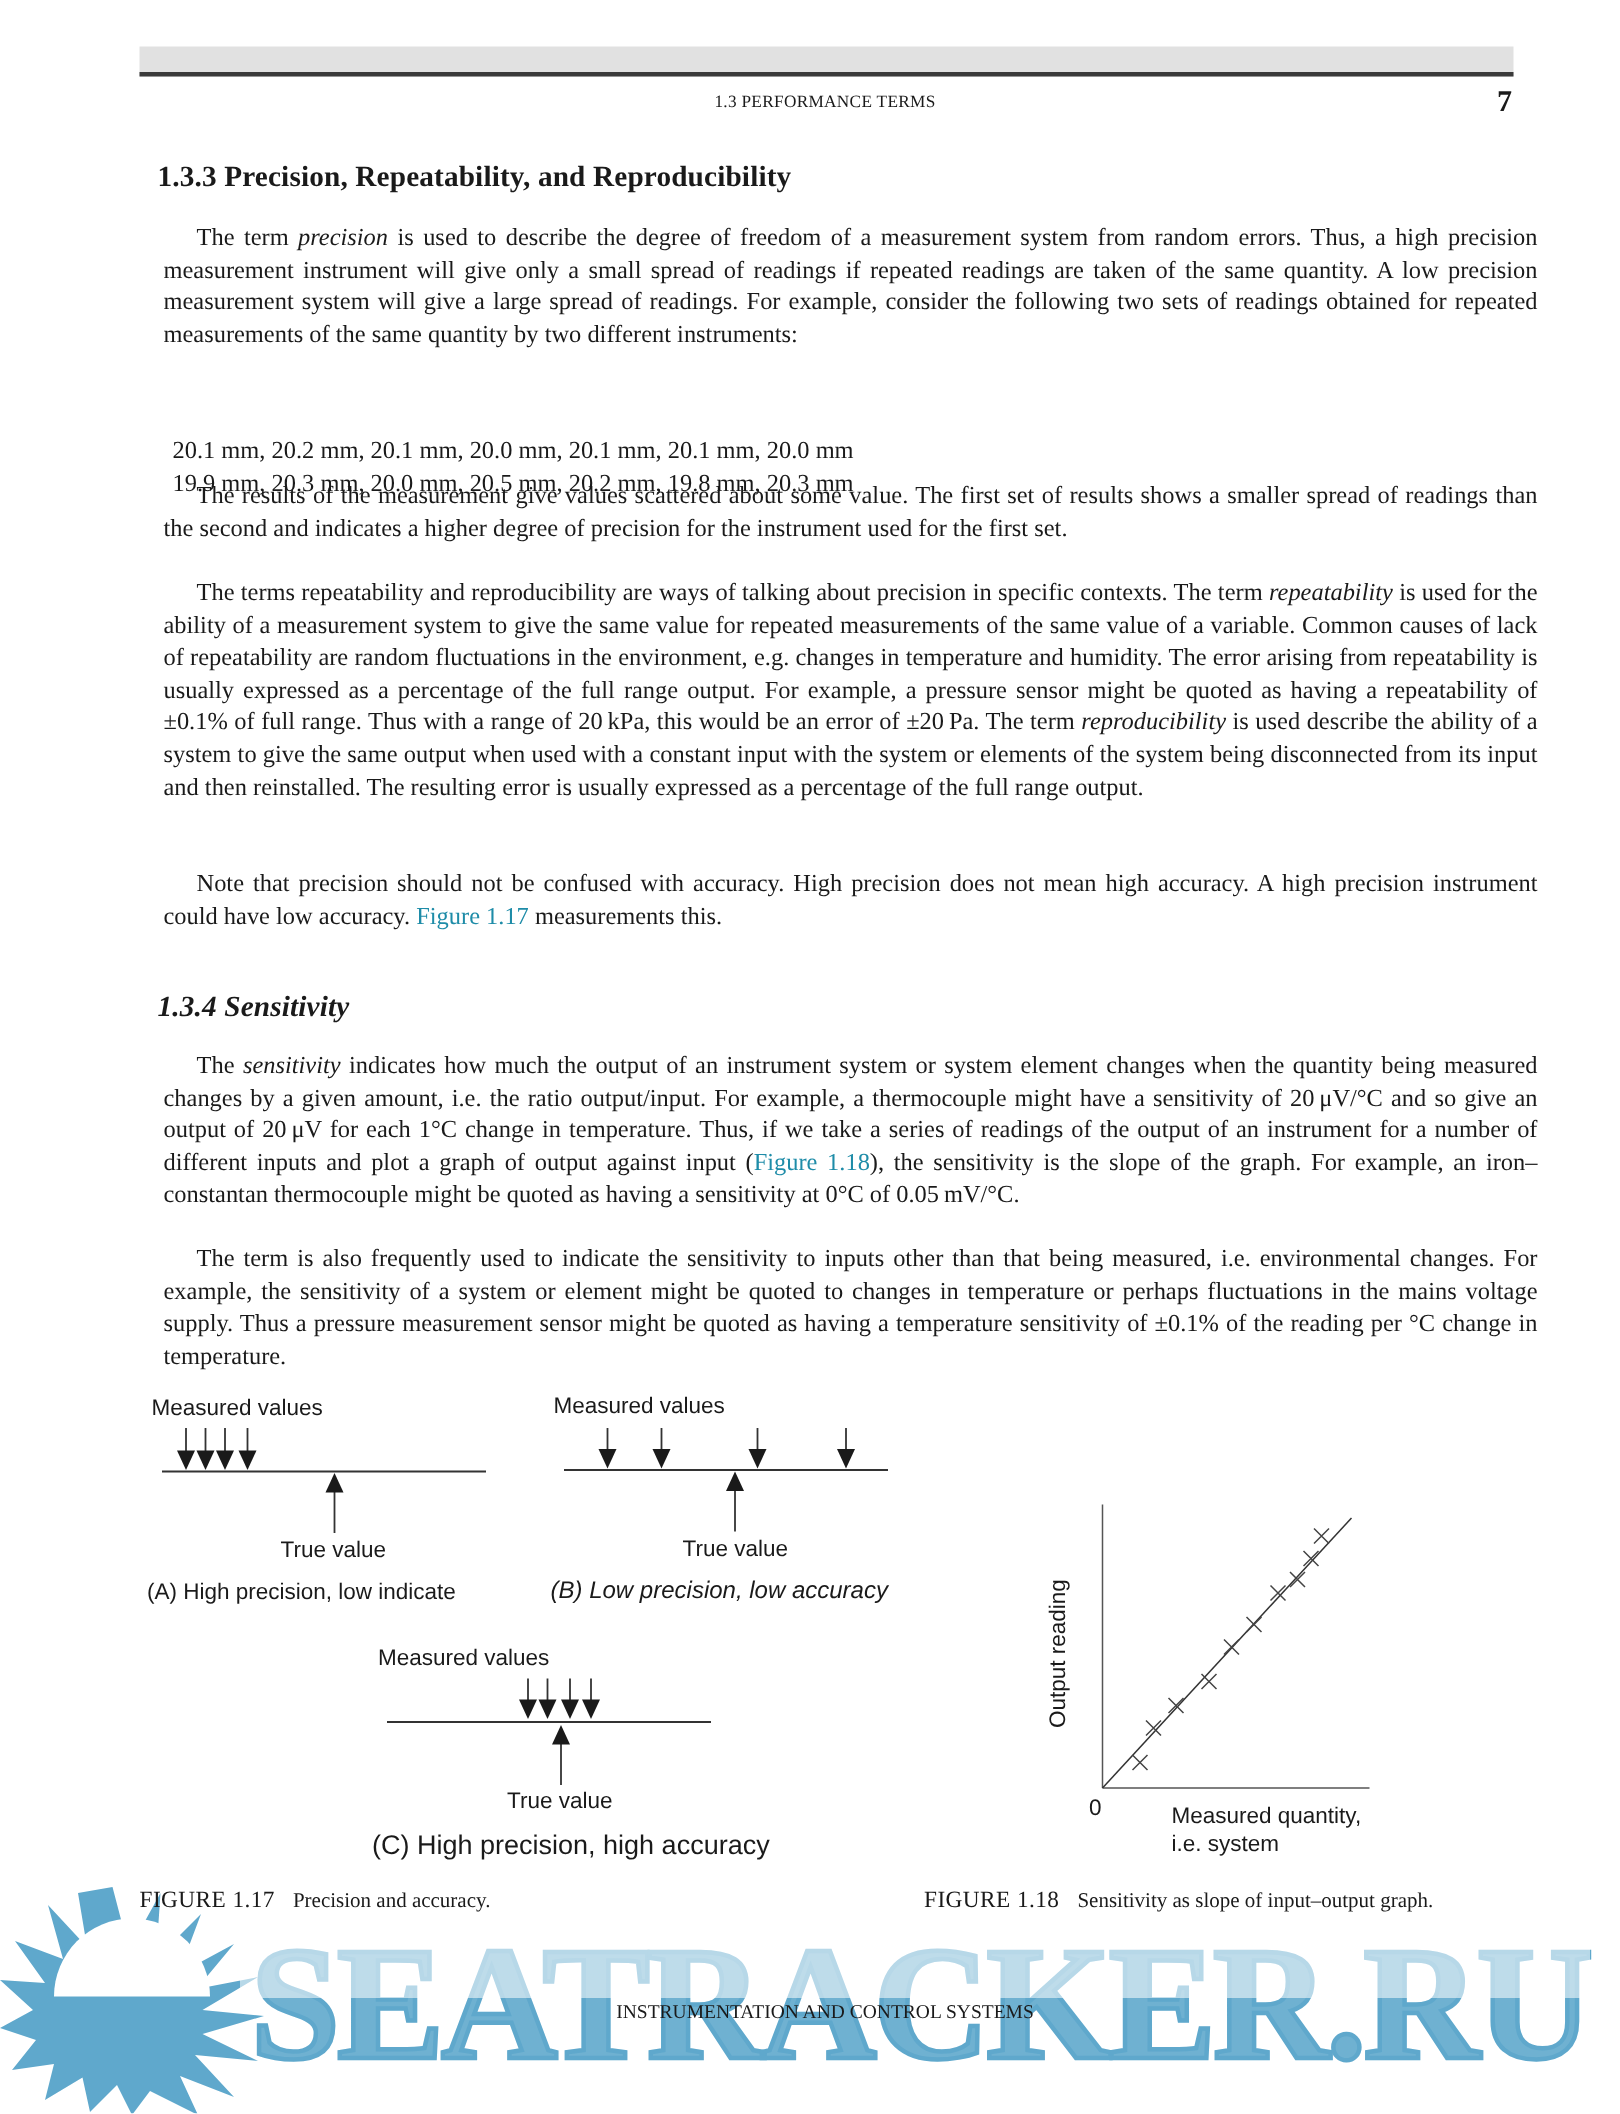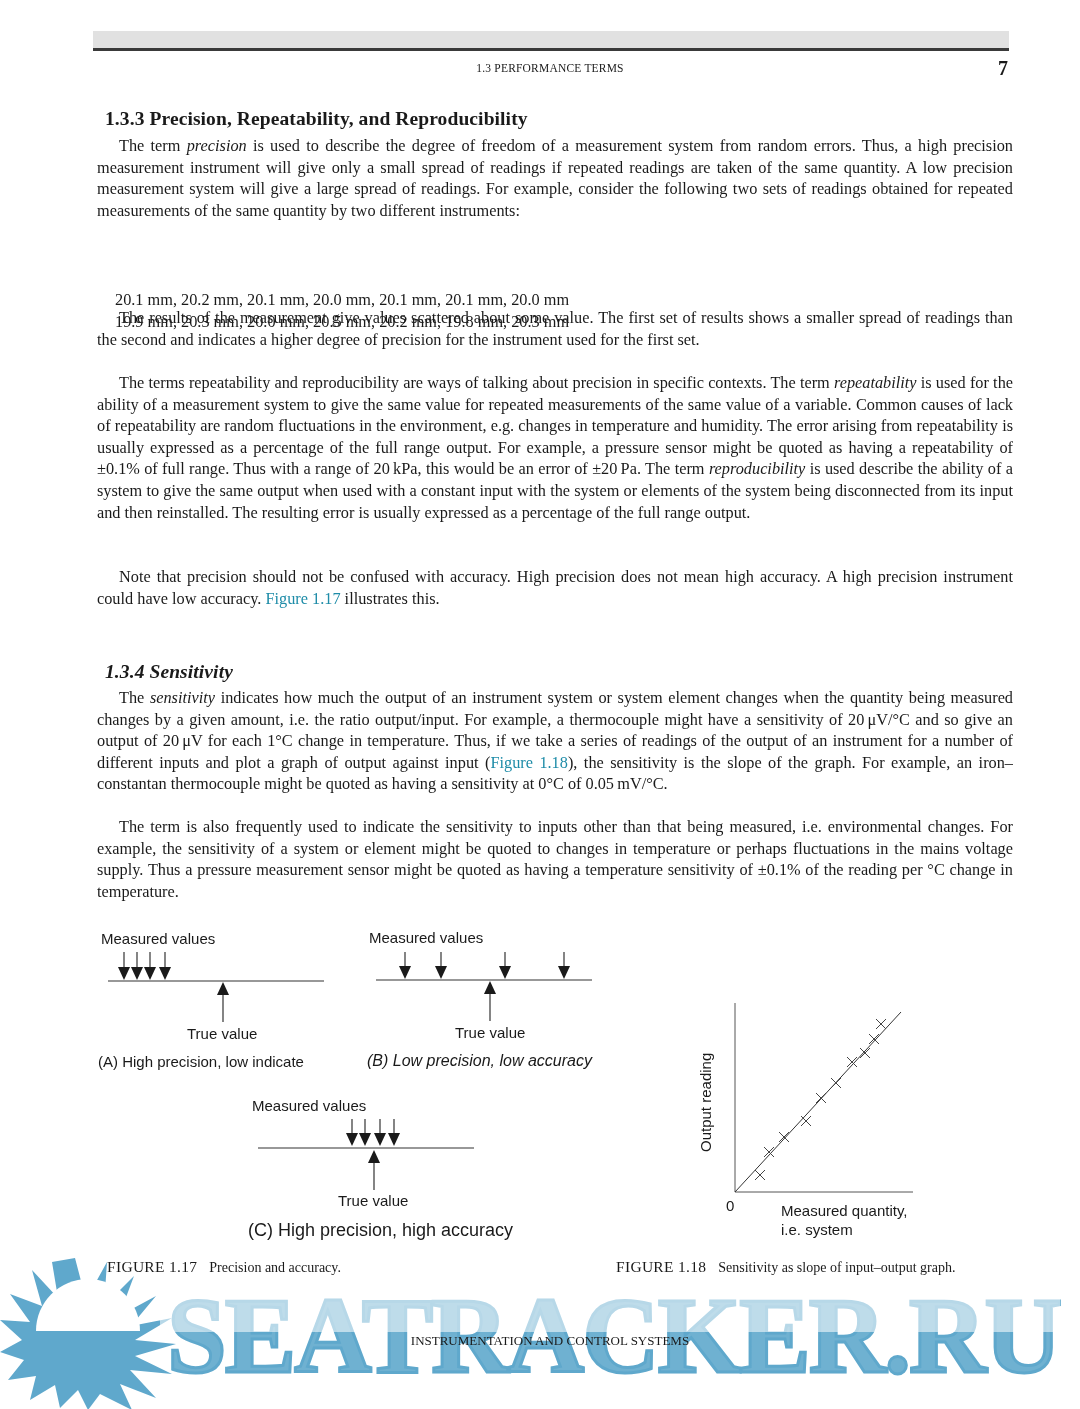--- a/index.html
+++ b/index.html
@@ -5,21 +5,21 @@
   html, body { margin: 0; padding: 0; background: #ffffff; }
   body { width: 1080px; height: 1409px; position: relative; overflow: hidden;
          font-family: "Liberation Serif", "DejaVu Serif", serif; color: #1a1a1a; }
   .header-bar { position: absolute; left: 93px; top: 31px; width: 916px; height: 17px;
                 background: #e1e1e1; border-bottom: 3px solid #3a3a3a; }
   .running-head { position: absolute; left: 0; width: 1100px; top: 62px; text-align: center;
                   font-size: 11.5px; letter-spacing: 0.2px; }
   .page-num { position: absolute; right: 72px; top: 57px; font-size: 20px; font-weight: bold; }
   h2 { position: absolute; left: 93px; margin: 12px; font-size: 19.5px; font-weight: bold; letter-spacing: 0.1px; }
   .para { position: absolute; left: 93px; width: 916px; font-size: 16.3px; line-height: 21.6px;
-          text-align: justify; margin: 4px; }
+          text-align: justify; margin: 16px; }
   .para.indent { text-indent: 22px; }
   .readings { position: absolute; left: 115px; font-size: 16.3px; line-height: 20px; margin-top: 40px; }
   .link { color: #1e8ca8; }
   em { font-style: italic; }
   .fig { position: absolute; left: 0; top: 0; }
   .sans { font-family: "Liberation Sans", "DejaVu Sans", sans-serif; }
   .caption { position: absolute; font-size: 14px; top: 1258px; }
   .caption b { font-weight: normal; font-size: 15.5px; letter-spacing: 0.3px; margin-right: 12px; }
   .footer { position: absolute; top: 1333px; left: 0; width: 1100px; text-align: center; font-size: 13px; z-index: 3; }
   .watermark { position: absolute; left: 0; top: 1240px; z-index: 2; pointer-events: none; }
@@ -35,21 +35,21 @@
 
 <p class="para indent" style="top:131px;"><span>The term </span><em>precision</em><span> is used to describe the degree of freedom of a measurement system from random errors. Thus, a high precision measurement instrument will give only a small spread of readings if repeated readings are taken of the same quantity. A low precision measurement system will give a large spread of readings. For example, consider the following two sets of readings obtained for repeated measurements of the same quantity by two different instruments:</span></p>
 
 <div class="readings" style="top:250px;">20.1 mm, 20.2 mm, 20.1 mm, 20.0 mm, 20.1 mm, 20.1 mm, 20.0 mm</div>
 <div class="readings" style="top:272px;">19.9 mm, 20.3 mm, 20.0 mm, 20.5 mm, 20.2 mm, 19.8 mm, 20.3 mm</div>
 
 <p class="para indent" style="top:303px;">The results of the measurement give values scattered about some value. The first set of results shows a smaller spread of readings than the second and indicates a higher degree of precision for the instrument used for the first set.</p>
 
 <p class="para indent" style="top:368px;"><span>The terms repeatability and reproducibility are ways of talking about precision in specific contexts. The term </span><em>repeatability</em><span> is used for the ability of a measurement system to give the same value for repeated measurements of the same value of a variable. Common causes of lack of repeatability are random fluctuations in the environment, e.g. changes in temperature and humidity. The error arising from repeatability is usually expressed as a percentage of the full range output. For example, a pressure sensor might be quoted as having a repeatability of ±0.1% of full range. Thus with a range of 20 kPa, this would be an error of ±20 Pa. The term </span><em>reproducibility</em><span> is used describe the ability of a system to give the same output when used with a constant input with the system or elements of the system being disconnected from its input and then reinstalled. The resulting error is usually expressed as a percentage of the full range output.</span></p>
 
-<p class="para indent" style="top:562px;"><span>Note that precision should not be confused with accuracy. High precision does not mean high accuracy. A high precision instrument could have low accuracy. </span><span class="link">Figure 1.17</span><span> illustrates this.</span></p>
+<p class="para indent" style="top:562px;"><span>Note that precision should not be confused with accuracy. High precision does not mean high accuracy. A high precision instrument could have low accuracy. </span><span class="link">Figure 1.17</span><span> measurements this.</span></p>
 
 <h2 style="top:649px;font-style:italic;">1.3.4  Sensitivity</h2>
 
 <p class="para indent" style="top:683px;"><span>The </span><em>sensitivity</em><span> indicates how much the output of an instrument system or system element changes when the quantity being measured changes by a given amount, i.e. the ratio output/input. For example, a thermocouple might have a sensitivity of 20 μV/°C and so give an output of 20 μV for each 1°C change in temperature. Thus, if we take a series of readings of the output of an instrument for a number of different inputs and plot a graph of output against input (</span><span class="link">Figure 1.18</span><span>), the sensitivity is the slope of the graph. For example, an iron–constantan thermocouple might be quoted as having a sensitivity at 0°C of 0.05 mV/°C.</span></p>
 
 <p class="para indent" style="top:812px;">The term is also frequently used to indicate the sensitivity to inputs other than that being measured, i.e. environmental changes. For example, the sensitivity of a system or element might be quoted to changes in temperature or perhaps fluctuations in the mains voltage supply. Thus a pressure measurement sensor might be quoted as having a temperature sensitivity of ±0.1% of the reading per °C change in temperature.</p>
 
 <svg class="fig" width="1080" height="1409" viewBox="0 0 1080 1409" style="pointer-events:none;">
   <defs>
     <marker id="tri" viewBox="0 0 10 10" refX="5" refY="10" markerWidth="10" markerHeight="10" orient="auto-start-reverse"></marker>
@@ -128,21 +128,21 @@
   </g>
 </svg>
 
 <div class="sans" style="position:absolute;left:697px;top:1152px;font-size:15px;transform:rotate(-90deg);transform-origin:0 0;white-space:nowrap;">Output reading</div>
 <div class="sans" style="position:absolute;left:726px;top:1197px;font-size:15px;">0</div>
 <div class="sans" style="position:absolute;left:781px;top:1201px;font-size:15px;line-height:19px;">
   <div>Measured quantity,</div>
   <div>i.e. system</div>
 </div>
 
-<div class="caption" style="left:93px;z-index:3;margin-left:14px;"><b>FIGURE 1.17</b><span>Precision and accuracy.</span></div>
+<div class="caption" style="left:93px;z-index:3;"><b>FIGURE 1.17</b><span>Precision and accuracy.</span></div>
 <div class="caption" style="left:616px;z-index:3;"><b>FIGURE 1.18</b><span>Sensitivity as slope of input–output graph.</span></div>
 
 <svg class="watermark" width="1080" height="169" viewBox="0 1240 1080 169">
   <g fill="#5fa8cc">
     <polygon points="75,1258 86,1300 107,1262 104,1306 134,1276 119,1316 156,1296 131,1326 172,1318 135,1340 176,1344 135,1356 172,1374 130,1370 156,1398 120,1384 132,1410 100,1394 88,1410 78,1390 60,1408 55,1385 30,1400 36,1376 8,1380 24,1360 0,1352 22,1340 0,1320 30,1322 10,1294 42,1306 32,1270 58,1298 52,1262"></polygon>
   </g>
   <path d="M36,1331 A52,52 0 0 1 140,1331 Z" fill="#ffffff"></path>
   <text x="167" y="1372" font-family="Liberation Serif, DejaVu Serif, serif" font-weight="bold" font-size="108" fill="#5fa8cc" fill-opacity="0.9" stroke="#5fa8cc" stroke-width="3" letter-spacing="-2" textLength="893" lengthAdjust="spacingAndGlyphs">SEATRACKER.RU</text>
   <rect x="160" y="1290" width="900" height="42" fill="#ffffff" fill-opacity="0.55"></rect>
 </svg>

